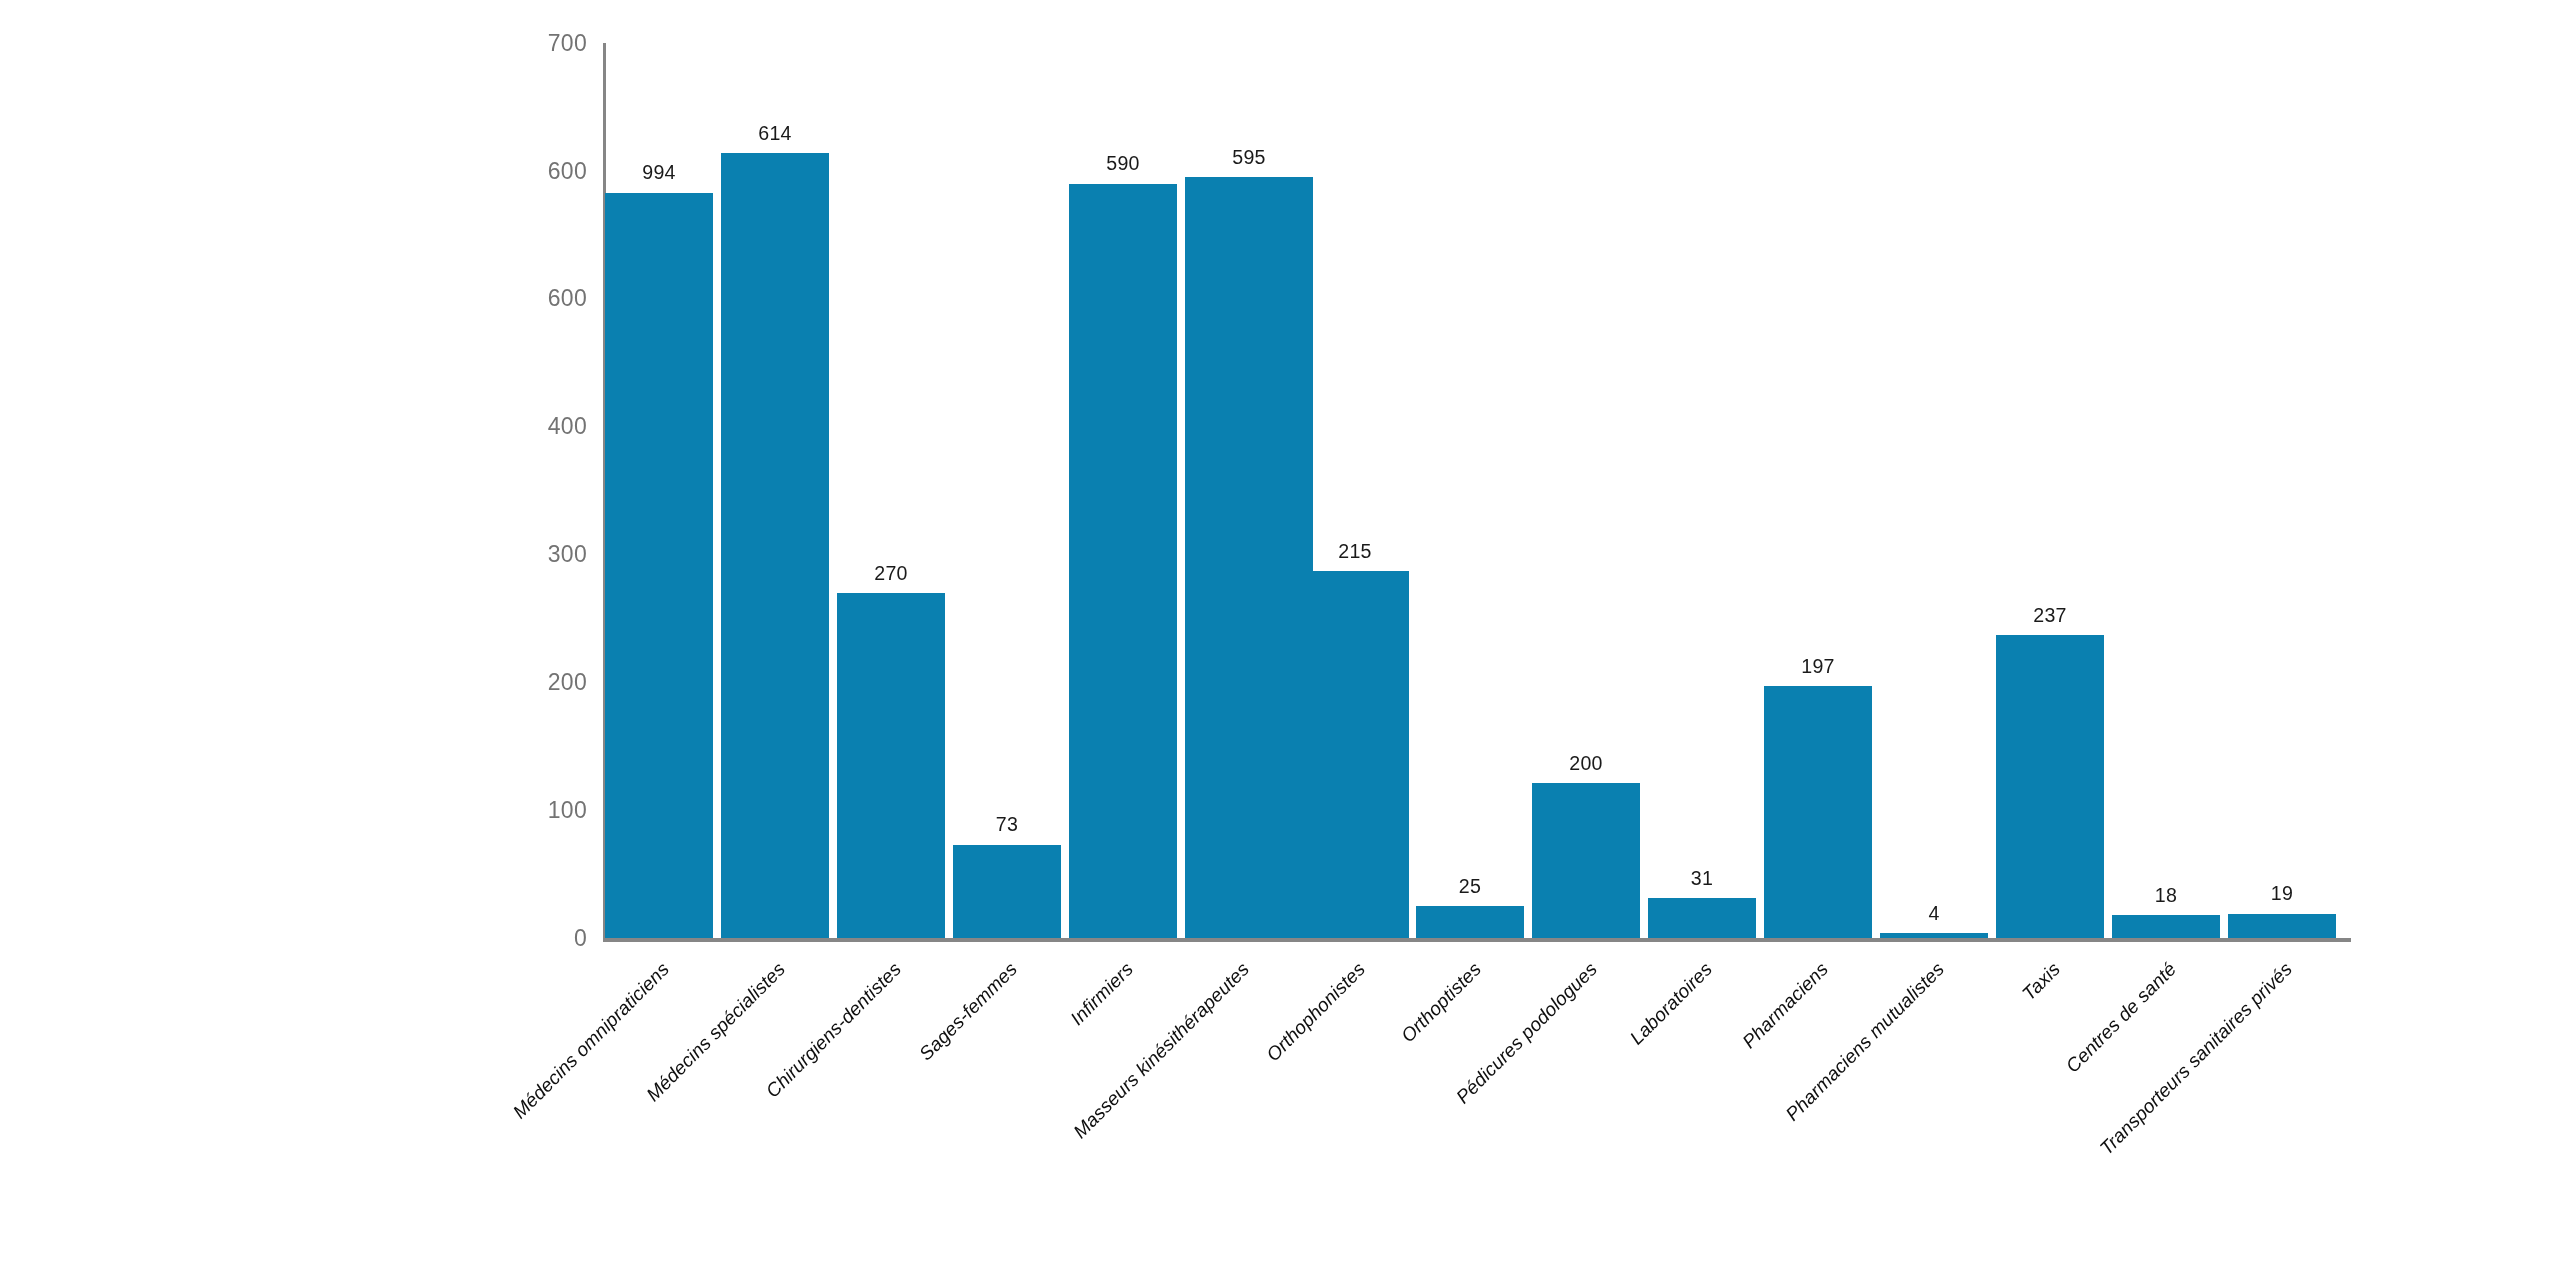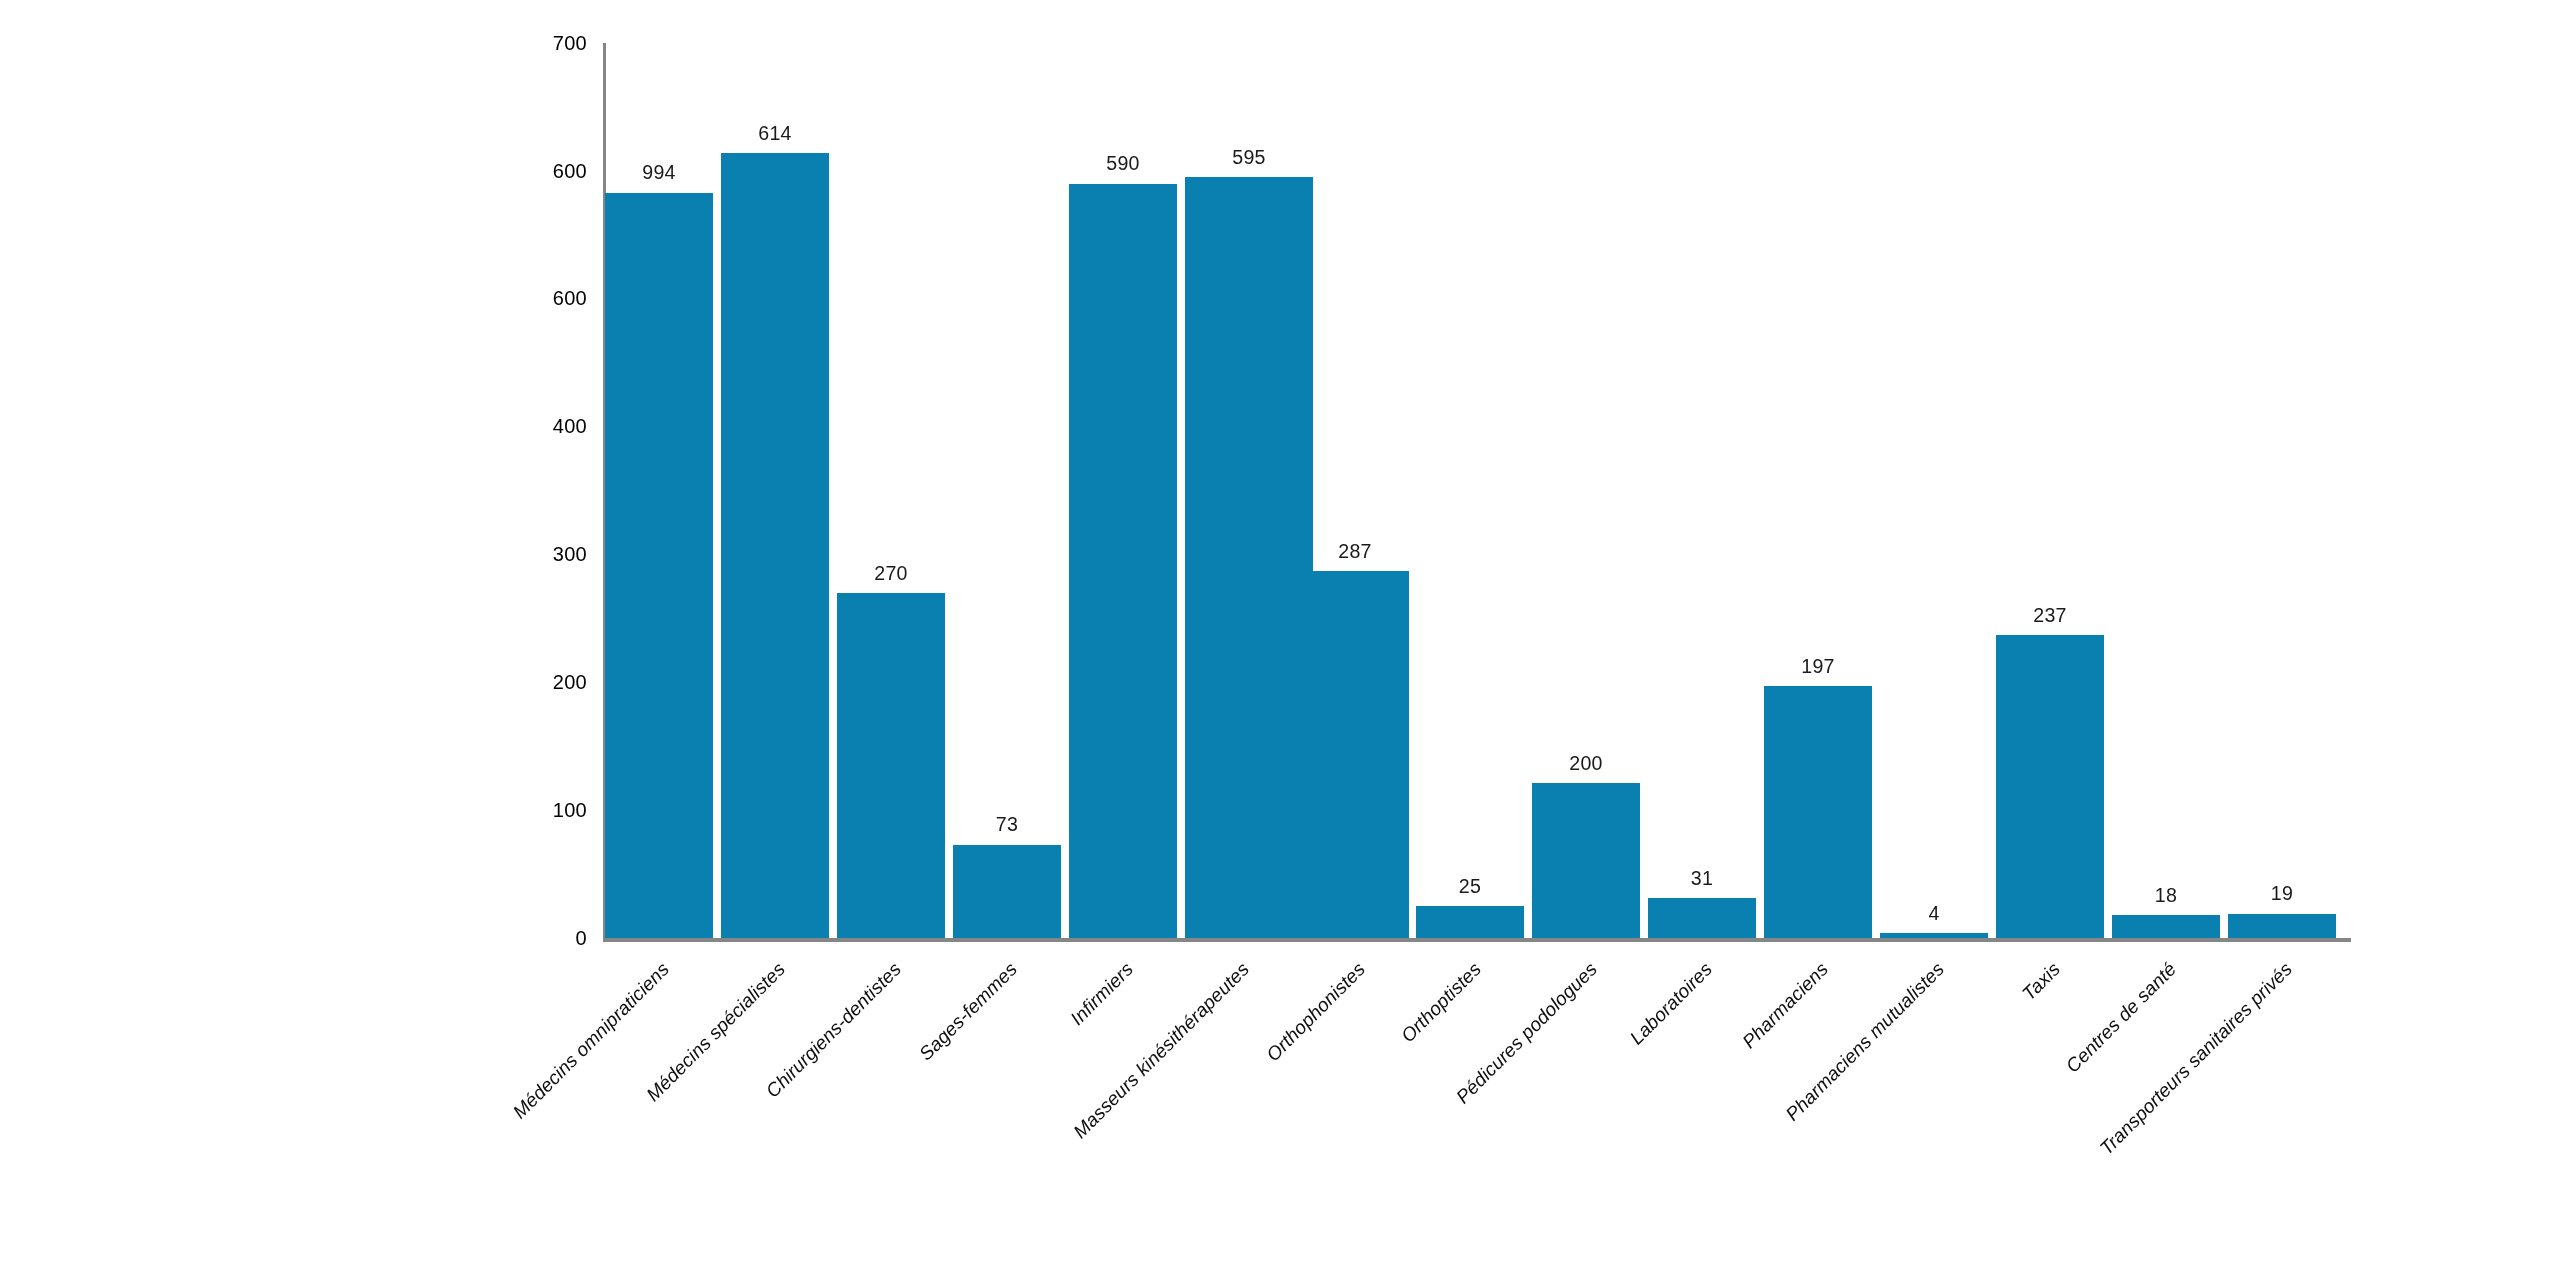--- a/index.html
+++ b/index.html
@@ -48,22 +48,22 @@
     width: 1748px;
     height: 3.6px;
     background: #868686;
   }
 
   
   .y-tick-label {
     position: absolute;
     right: 0;
     transform: translateY(-50%);
-    font-size: 20px;
-    color: #000000;
+    font-size: 23px;
+    color: #737373;
     white-space: nowrap;
     letter-spacing: 0.3px;
   }
   #y-tick-labels {
     position: absolute;
     left: 0;
     top: 0;
     width: 587px;
     height: 1269px;
   }
@@ -146,21 +146,21 @@
       <div class="bar-slot" style="left: 464px; width: 108px;">
         <div class="bar-rect" title="Infirmiers: 590" style="height: 754px; background: rgb(10, 128, 176);"></div>
         <div class="bar-value" style="bottom: 763px;">590</div>
       </div>
       <div class="bar-slot" style="left: 580px; width: 128px;">
         <div class="bar-rect" title="Masseurs kinésithérapeutes: 595" style="height: 761px; background: rgb(10, 128, 176);"></div>
         <div class="bar-value" style="bottom: 769px;">595</div>
       </div>
       <div class="bar-slot" style="left: 696px; width: 108px;">
         <div class="bar-rect" title="Orthophonistes: 287" style="height: 367px; background: rgb(10, 128, 176);"></div>
-        <div class="bar-value" style="bottom: 375px;">287</div>
+        <div class="bar-value" style="bottom: 375px;">215</div>
       </div>
       <div class="bar-slot" style="left: 811px; width: 108px;">
         <div class="bar-rect" title="Orthoptistes: 25" style="height: 32px; background: rgb(10, 128, 176);"></div>
         <div class="bar-value" style="bottom: 40px;">25</div>
       </div>
       <div class="bar-slot" style="left: 927px; width: 108px;">
         <div class="bar-rect" title="Pédicures podologues: 121" style="height: 155px; background: rgb(10, 128, 176);"></div>
         <div class="bar-value" style="bottom: 163px;">200</div>
       </div>
       <div class="bar-slot" style="left: 1043px; width: 108px;">

